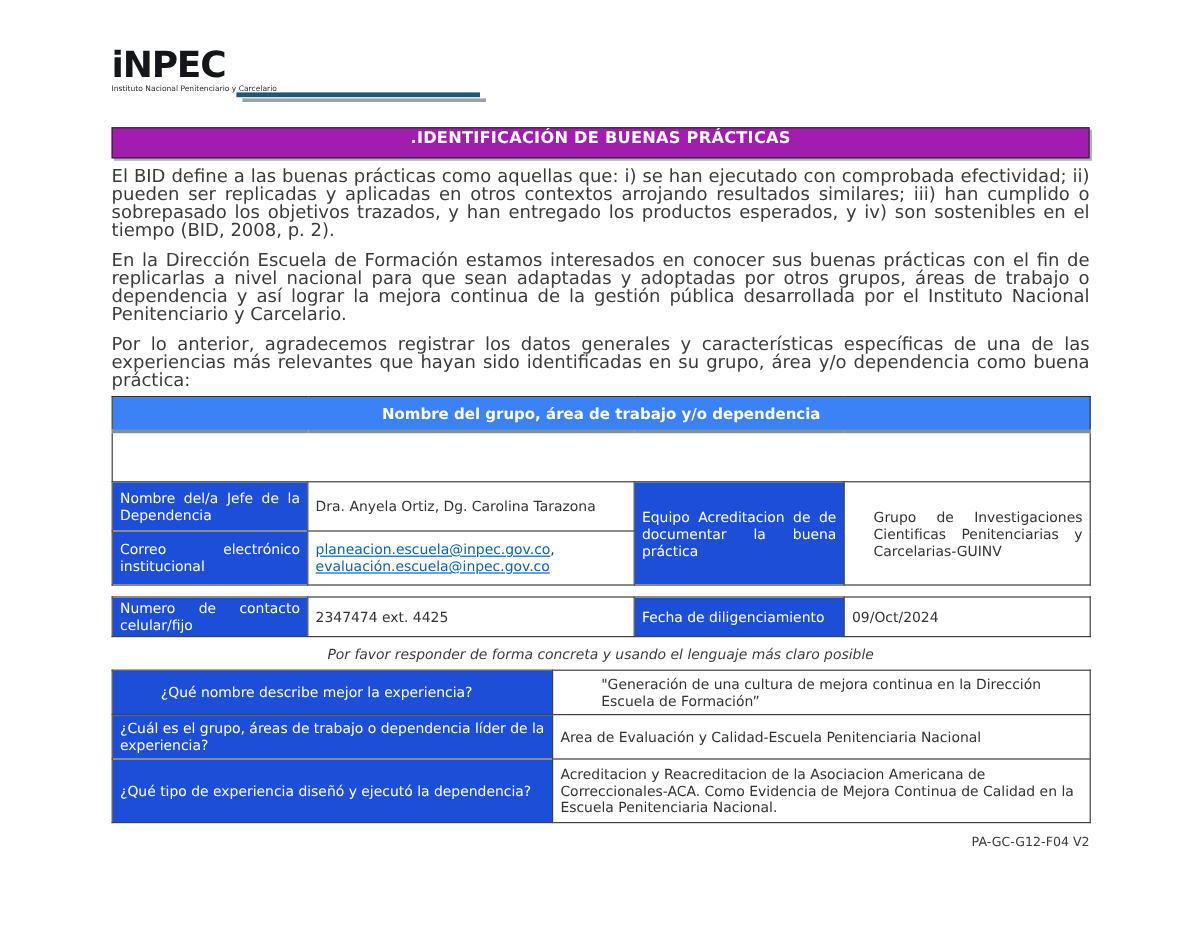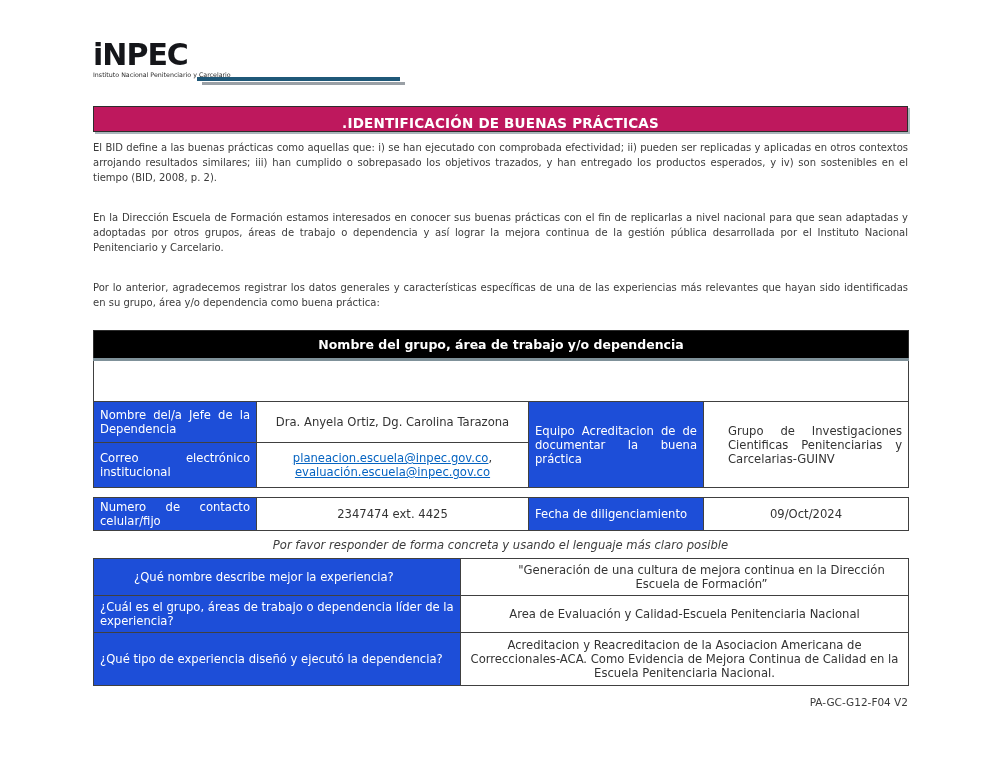--- a/index.html
+++ b/index.html
@@ -15,46 +15,46 @@
     font-size:30px; font-weight:bold; letter-spacing:-1px;
     color:#15161a; line-height:30px;
   }
   .logo-tagline { font-size:6.3px; color:#2a2a2a; margin-top:1px; white-space:nowrap; }
   .logo-rule-blue { position:absolute; left:197px; top:77px; width:203px; height:4px; background:#1f5878; }
   .logo-rule-gray { position:absolute; left:202px; top:82px; width:203px; height:3px; background:#9aa0a6; }
 
   
   .title-bar {
     position:absolute; left:93px; top:106px; width:813px; height:24px;
-    background:#be185d; border:1px solid #2d2d2d;
+    background:#a21caf; border:1px solid #2d2d2d;
     box-shadow:2px 2px 0 #aab6bc;
-    display:flex; align-items:flex-end; justify-content:center;
+    display:flex; align-items:flex-start; justify-content:center;
   }
   .title-bar span { color:#ffffff; font-weight:bold; font-size:13.5px; letter-spacing:0.2px; }
 
   
   .intro p {
     position:absolute; left:93px; width:815px; margin:0;
-    font-size:10px; line-height:15px; text-align:justify; color:#3b3b3b;
+    font-size:15px; line-height:15px; text-align:justify; color:#3b3b3b;
   }
   .p1 { top:140px; }
   .p2 { top:210px; }
   .p3 { top:280px; }
 
   
   .form-wrap { position:absolute; left:93px; top:330px; width:815px; }
   table { border-collapse:collapse; table-layout:fixed; width:815px; }
   td {
     border:1px solid #404040; font-size:11.6px; line-height:14px;
     padding:2px 6px; vertical-align:middle; color:#333333;
-    overflow:hidden; word-wrap:break-word;text-align:center;
+    overflow:hidden; word-wrap:break-word;
   }
   td.teal { background:#1d4ed8; color:#ffffff; text-align:justify; }
   td.section-header {
-    background:#000000; color:#ffffff; text-align:center; font-weight:bold;
+    background:#3b82f6; color:#ffffff; text-align:center; font-weight:bold;
     font-size:12.5px; height:23px; border:1px solid #2d2d2d;
     border-bottom:3px solid #7f9199;
   }
   tr.empty-row td { height:36px; background:#ffffff; }
   .row-jefe td { height:36px; }
   .row-correo td { height:40px; }
   .row-contacto td { height:28px; }
   .tbl-b { margin-top:9px; }
   a.email-link { color:#0563c1; text-decoration:underline; }
   .note-line {

